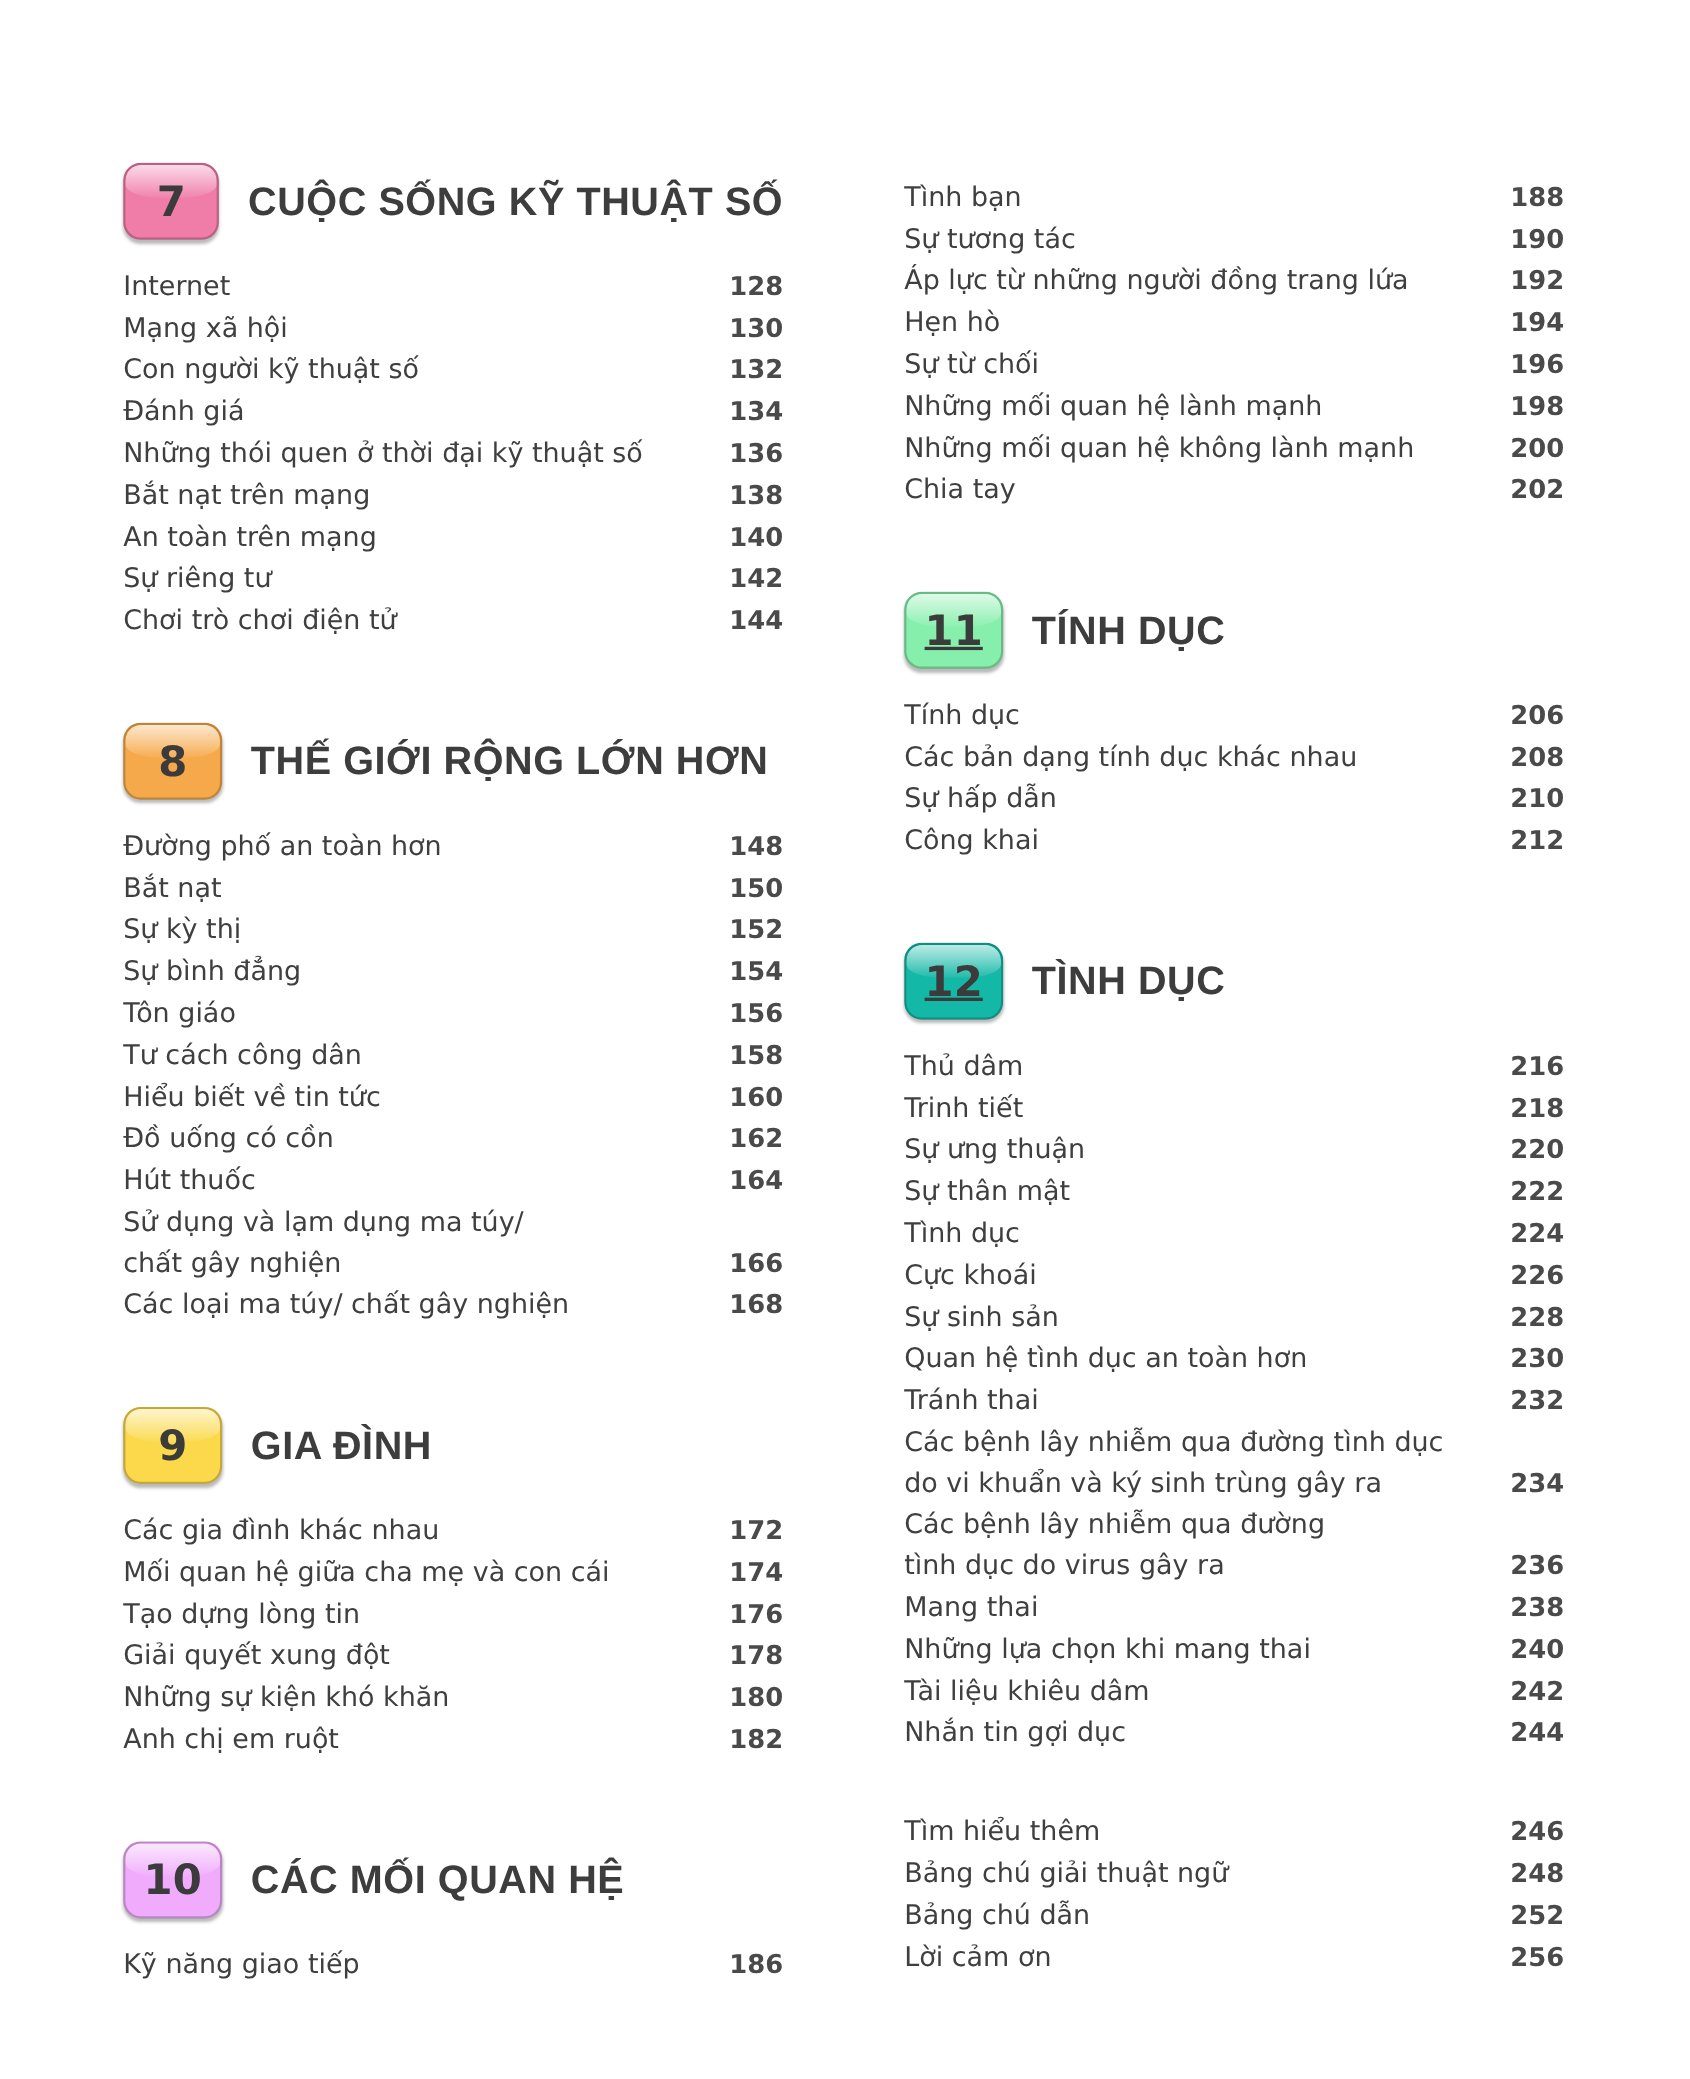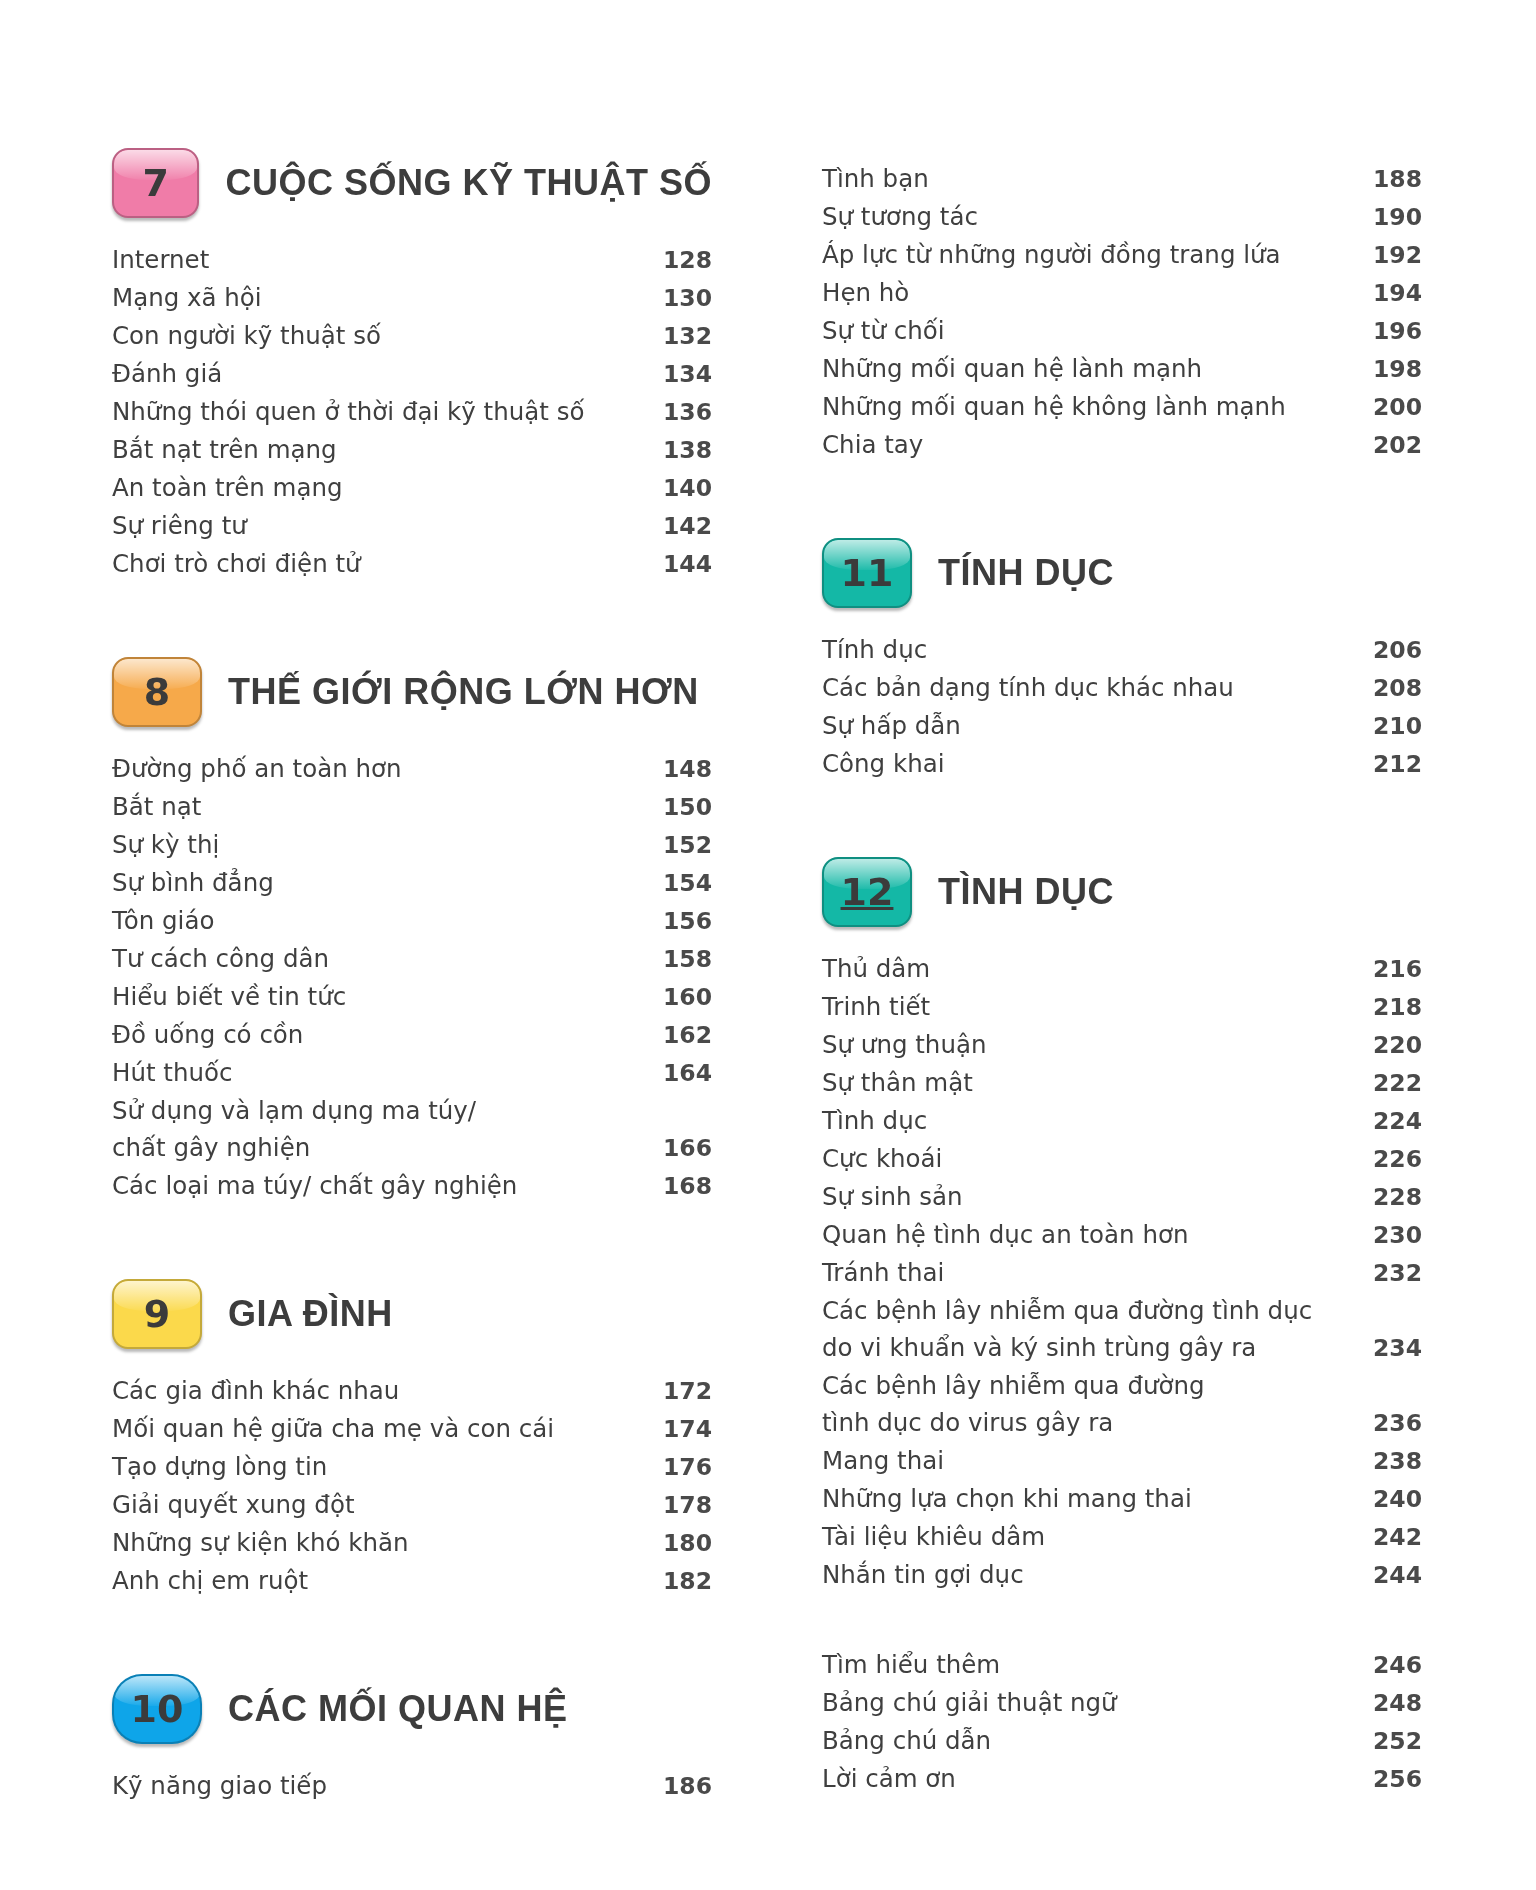--- a/index.html
+++ b/index.html
@@ -244,21 +244,21 @@
             <div class="label">Những sự kiện khó khăn</div>
             <div class="page-no">180</div>
           </div>
         <div class="entry">
             <div class="label">Anh chị em ruột</div>
             <div class="page-no">182</div>
           </div>
       </div>
 
       <div class="chapter spaced">
-        <div class="badge" id="badge10" style="background: #0ea5e9; border-radius: 30px;">
+        <div class="badge" id="badge10" style="background: #f0abfc;">
           <span>10</span>
         </div>
         <div class="chapter-title">CÁC MỐI QUAN HỆ</div>
       </div>
       <div class="entries">
         <div class="entry">
             <div class="label">Kỹ năng giao tiếp</div>
             <div class="page-no">186</div>
           </div>
       </div>
@@ -296,21 +296,21 @@
             <div class="label">Những mối quan hệ không lành mạnh</div>
             <div class="page-no">200</div>
           </div>
         <div class="entry">
             <div class="label">Chia tay</div>
             <div class="page-no">202</div>
           </div>
       </div>
 
       <div class="chapter spaced">
-        <div class="badge" id="badge11" style="background: #14b8a6;">
+        <div class="badge" id="badge11" style="background: #86efac; text-decoration: underline;">
           <span>11</span>
         </div>
         <div class="chapter-title">TÍNH DỤC</div>
       </div>
       <div class="entries">
         <div class="entry">
             <div class="label">Tính dục</div>
             <div class="page-no">206</div>
           </div>
         <div class="entry">

